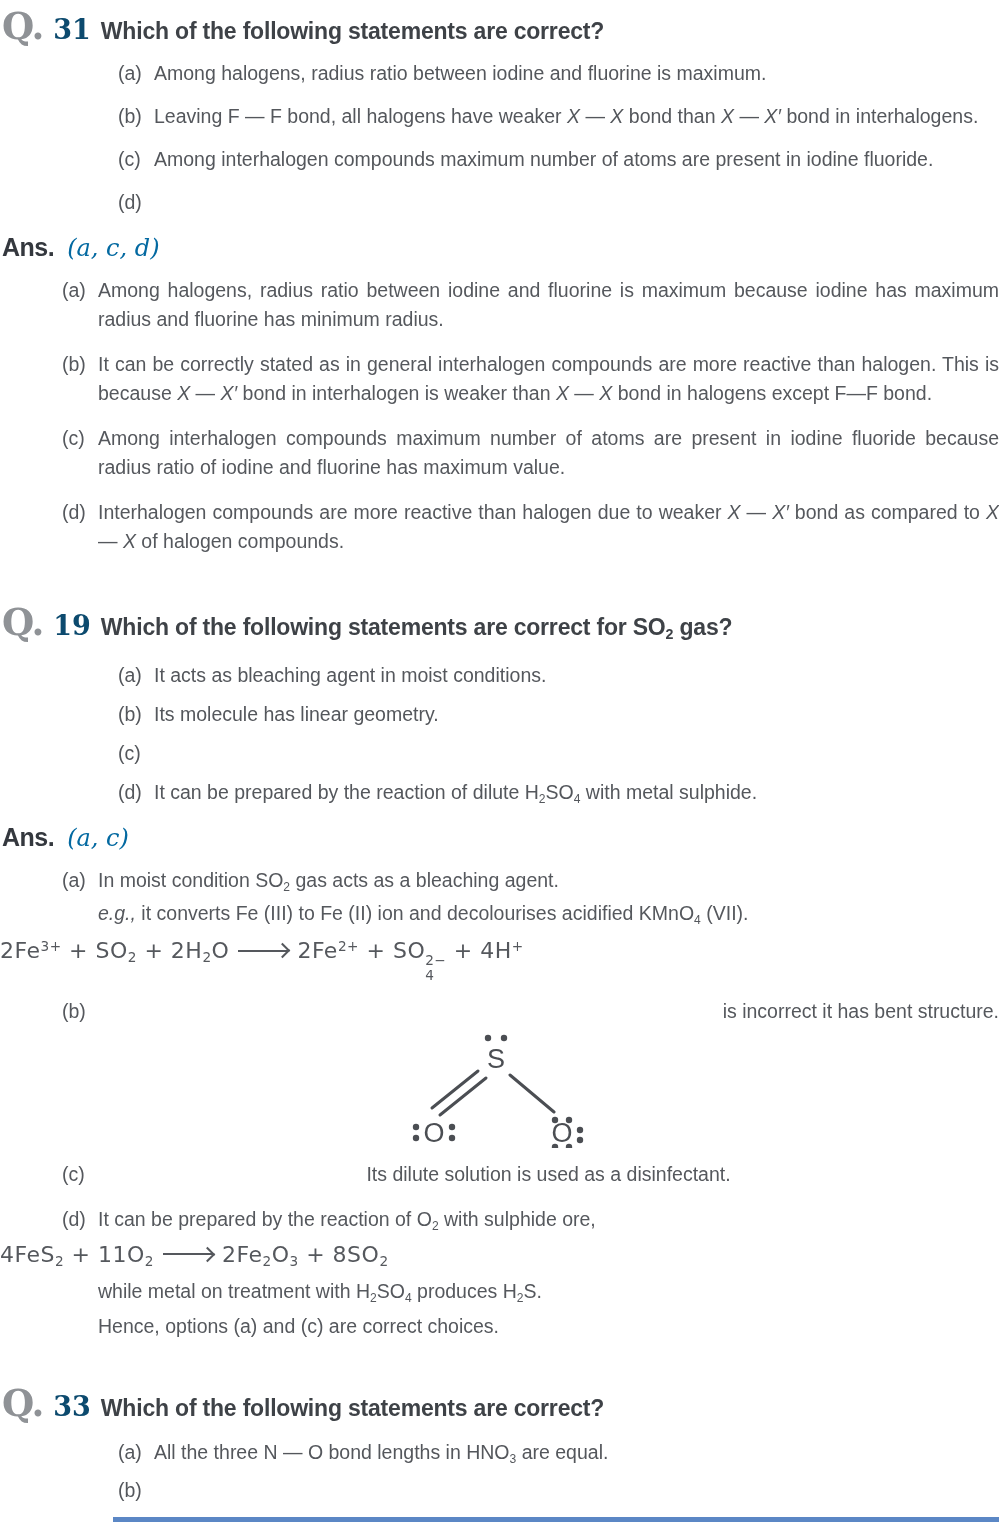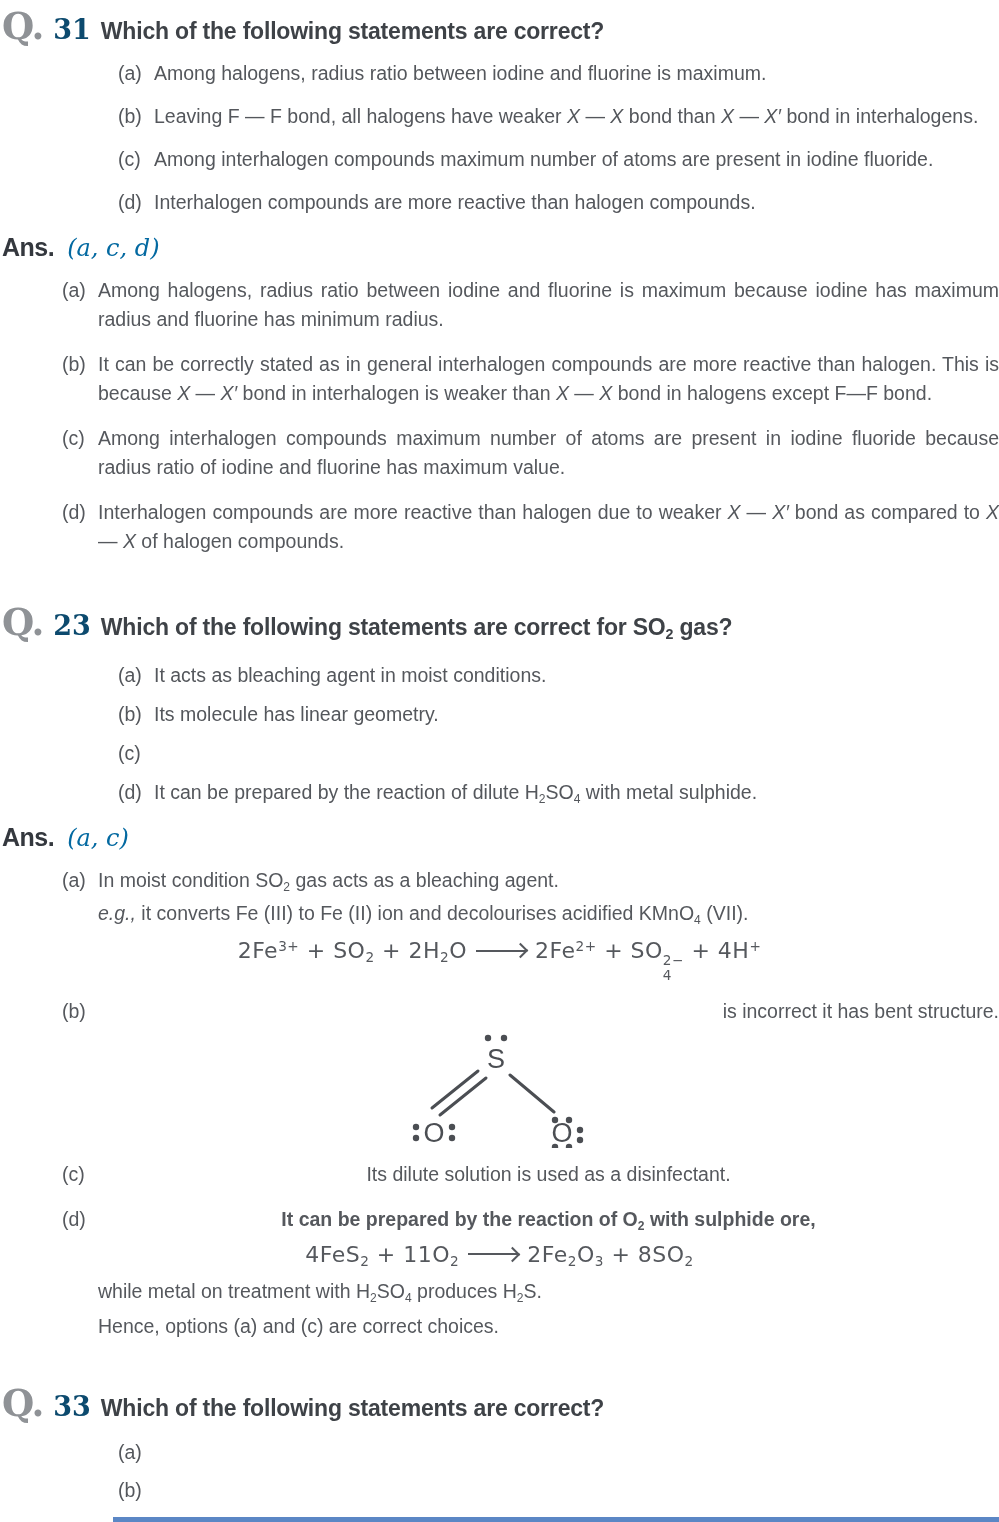--- a/index.html
+++ b/index.html
@@ -32,21 +32,21 @@
   .atext{flex:1;text-align:justify;}
   .apara{margin:2px 0 0 98px;font-size:19.5px;line-height:29px;}
 
   i{font-style:italic;text-align:right;}
   sub,sup{font-size:0.62em;line-height:0;}
   sub{vertical-align:-0.3em;}
   sup{vertical-align:0.5em;}
 
   
   .equation{
-    text-align:center;font-size:22px;color:#55585d;margin:10px 0 14px 0;
+    text-align:left;font-size:22px;color:#55585d;margin:10px 0 14px 0;
     font-family:"DejaVu Sans","Liberation Sans",sans-serif;letter-spacing:0.5px;
   }
   .arrow{display:inline-block;position:relative;width:50px;height:2px;background:currentColor;vertical-align:middle;margin:0 9px 3px 9px;}
   .arrow::after{
     content:"";position:absolute;right:0;top:-4.5px;width:9px;height:9px;
     border-top:2px solid currentColor;border-right:2px solid currentColor;transform:rotate(45deg);
   }
   .supsub{display:inline-flex;flex-direction:column;align-items:flex-start;font-size:0.62em;line-height:1.1;vertical-align:-0.5em;}
 
   
@@ -79,21 +79,20 @@
       <div class="opt">
         <span class="olabel">(b)</span>
         <div class="otext">Leaving F — F bond, all halogens have weaker <i>X</i> — <i>X</i> bond than <i>X</i> — <i>X′</i> bond in interhalogens.</div>
       </div>
       <div class="opt">
         <span class="olabel">(c)</span>
         <div class="otext">Among interhalogen compounds maximum number of atoms are present in iodine fluoride.</div>
       </div>
       <div class="opt">
         <span class="olabel">(d)</span>
-        <div class="otext">Interhalogen compounds are more reactive than halogen compounds.</div>
       </div>
     </div>
   </section>
 
   <section class="ansblock">
     <div class="ansheader">
       <span class="anslabel">Ans.</span>
       <span class="anschoices">(a, c, d)</span>
     </div>
     <div>
@@ -112,21 +111,21 @@
       <div class="aitem">
         <span class="alabel">(d)</span>
         <div class="atext">Interhalogen compounds are more reactive than halogen due to weaker <i>X</i> — <i>X′</i> bond as compared to <i>X</i> — <i>X</i> of halogen compounds.</div>
       </div>
     </div>
   </section>
 
   <section class="gap-q32">
     <div class="qheader">
       <span class="qmark">Q.</span>
-      <span class="qnum">23</span>
+      <span class="qnum">19</span>
       <h2 class="qtitle">Which of the following statements are correct for SO<sub>2</sub> gas?</h2>
     </div>
     <div class="opts" style="margin-top:16px;">
       <div class="opt" style="margin-bottom:9px;">
         <span class="olabel">(a)</span>
         <div class="otext">It acts as bleaching agent in moist conditions.</div>
       </div>
       <div class="opt" style="margin-bottom:9px;">
         <span class="olabel">(b)</span>
         <div class="otext">Its molecule has linear geometry.</div>
@@ -197,37 +196,38 @@
         </svg>
       </div>
 
       <div class="aitem">
         <span class="alabel">(c)</span>
         <div class="atext" style="text-align:center;">Its dilute solution is used as a disinfectant.</div>
       </div>
 
       <div class="aitem" style="margin-bottom:2px;">
         <span class="alabel">(d)</span>
-        <div class="atext" style="text-align:center;font-weight:bold;">It can be prepared by the reaction of O<sub>2</sub> with sulphide ore,</div>
+        <div class="atext" style="text-align:left;">It can be prepared by the reaction of O<sub>2</sub> with sulphide ore,</div>
       </div>
       <div class="equation" style="margin:8px 0 10px 0;">4FeS<sub>2</sub> + 11O<sub>2</sub><span class="arrow"></span>2Fe<sub>2</sub>O<sub>3</sub> + 8SO<sub>2</sub></div>
       <div class="apara">while metal on treatment with H<sub>2</sub>SO<sub>4</sub> produces H<sub>2</sub>S.</div>
       <div class="apara" style="margin-top:6px;">Hence, options (a) and (c) are correct choices.</div>
     </div>
   </section>
 
   <section class="gap-q33">
     <div class="qheader">
       <span class="qmark">Q.</span>
       <span class="qnum">33</span>
       <h2 class="qtitle">Which of the following statements are correct?</h2>
     </div>
     <div class="opts" style="margin-top:12px;">
       <div class="opt" style="margin-bottom:8px;">
         <span class="olabel">(a)</span>
+        <div class="otext">All the three N — O bond lengths in HNO<sub>3</sub> are equal.</div>
       </div>
       <div class="opt" style="margin-bottom:8px;">
         <span class="olabel">(b)</span>
       </div>
       <div class="opt" style="margin-bottom:8px;">
         <span class="olabel">(c)</span>
         <div class="otext">P molecule in white phosphorus have angular strain therefore white phosphorus is very reactive</div>
       </div>
 
     </div>

